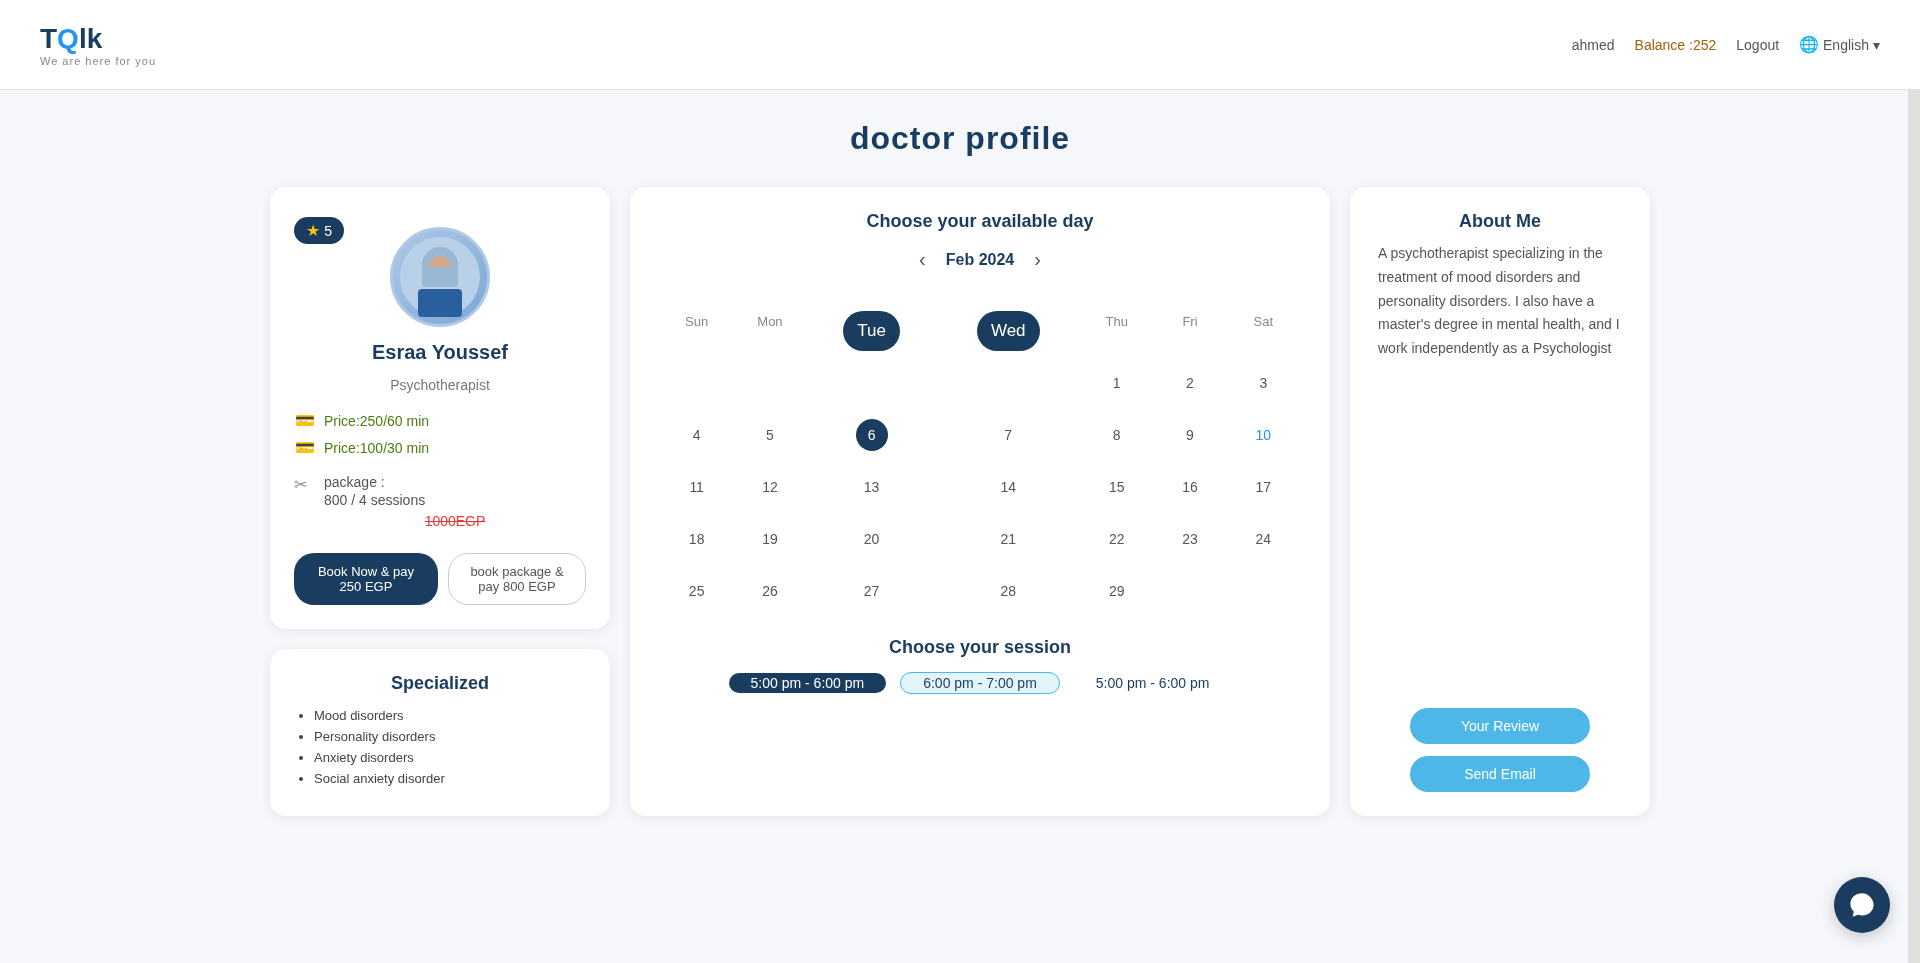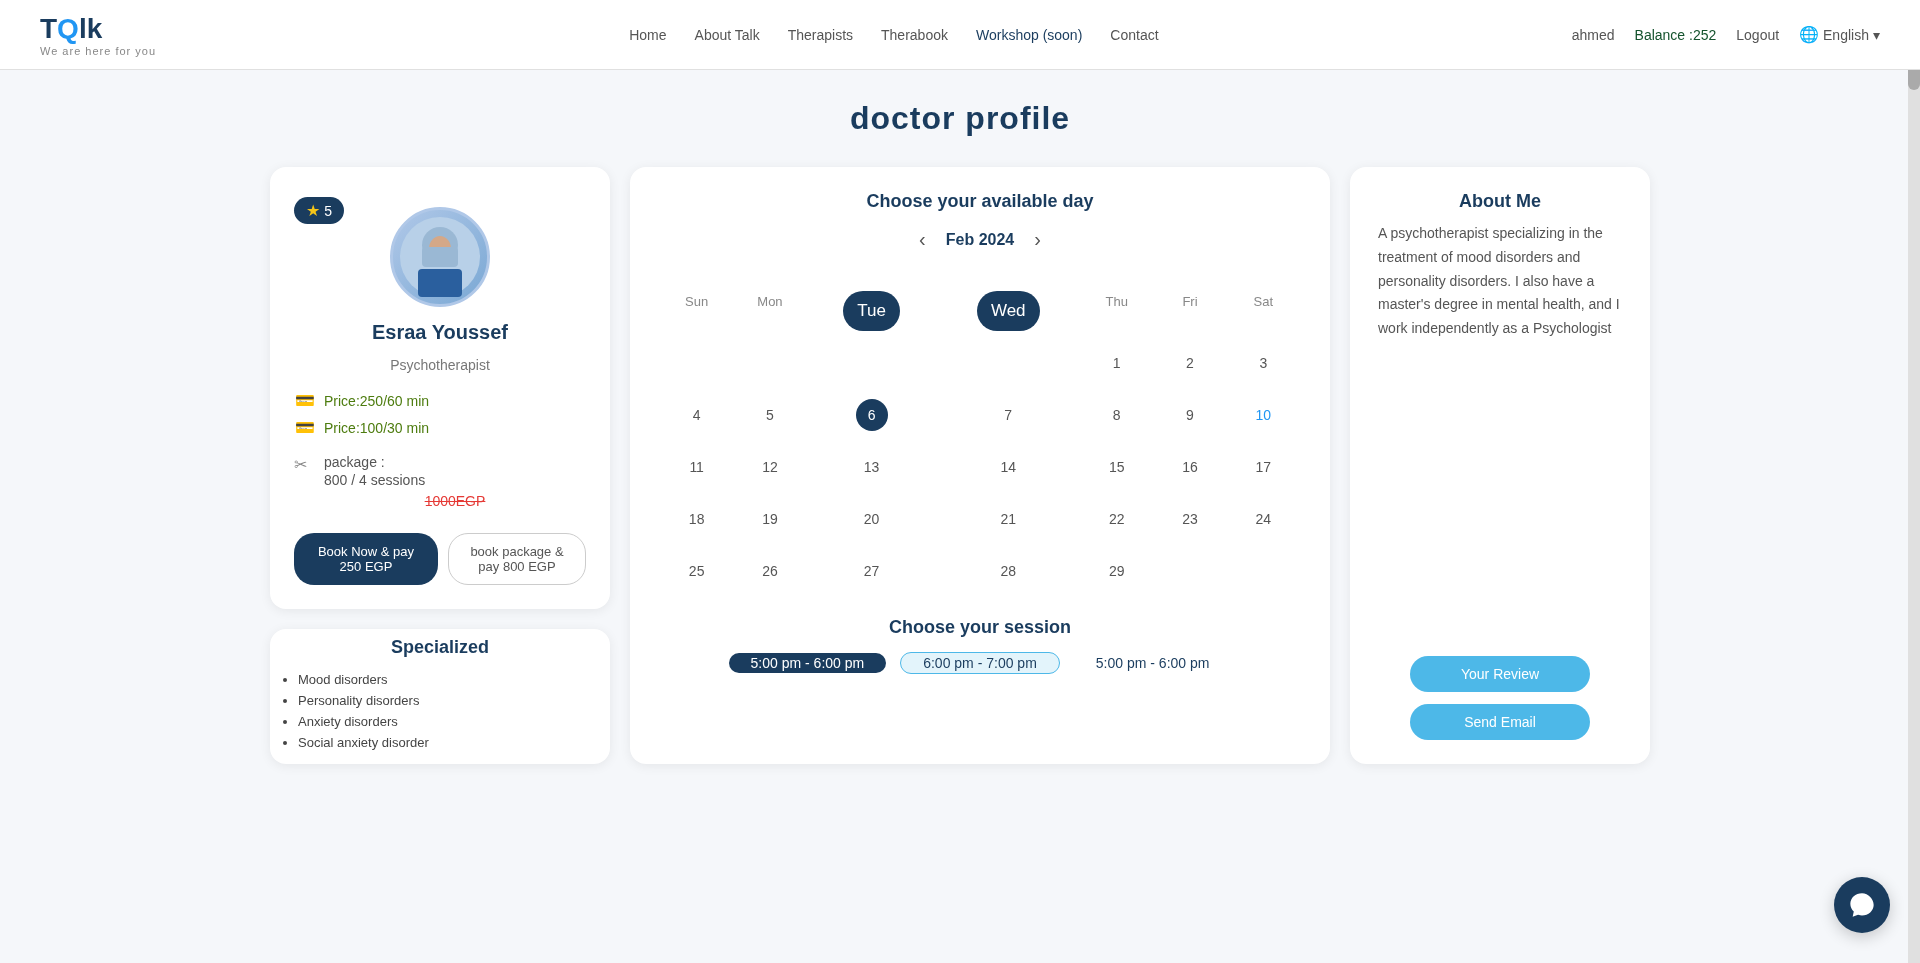--- a/index.html
+++ b/index.html
@@ -5,21 +5,21 @@
     * { box-sizing: border-box; margin: 0; padding: 0; }
     body { font-family: Arial, sans-serif; background: #f5f7fa; color: #333; }
 
     
     .header {
       background: #fff;
       border-bottom: 1px solid #e0e0e0;
       display: flex;
       align-items: center;
       padding: 0 40px;
-      height: 70px;
+      height: 90px;
       position: relative;
     }
     .logo {
       display: flex;
       flex-direction: column;
       align-items: flex-start;
       margin-right: auto;
     }
     .logo-title {
       font-size: 28px;
@@ -44,21 +44,21 @@
       cursor: pointer;
     }
     .nav a.workshop { color: #1a3c5e; font-weight: 500; }
     .header-right {
       display: flex;
       align-items: center;
       gap: 20px;
       margin-left: auto;
     }
     .header-right span { font-size: 14px; color: #555; cursor: pointer; }
-    .header-right .balance { color: #14532d; font-weight: 500; }
+    .header-right .balance { color: #a16207; font-weight: 500; }
     .header-right .logout { color: #555; cursor: pointer; }
     .header-right .lang {
       display: flex;
       align-items: center;
       gap: 4px;
       color: #555;
       font-size: 14px;
       cursor: pointer;
     }
 
@@ -211,21 +211,21 @@
       padding: 10px 14px;
       font-size: 13px;
       cursor: pointer;
       flex: 1;
     }
 
     
     .specialized-card {
       background: #fff;
       border-radius: 16px;
-      padding: 8px;
+      padding: 24px;
       width: 340px;
       min-width: 320px;
       box-shadow: 0 2px 12px rgba(0,0,0,0.07);
       margin-top: 20px;
     }
     .specialized-title {
       font-size: 18px;
       font-weight: bold;
       color: #1a3c5e;
       margin-bottom: 14px;
@@ -452,28 +452,20 @@
 </div>
 
 <header class="header">
   <div class="logo">
     <div class="logo-title">
       <span style="color:#1a3c5e;">T</span><span style="color:#2196f3;">Q</span><span style="color:#1a3c5e;">lk</span>
     </div>
     <div class="logo-subtitle">We are here for you</div>
   </div>
 
-  <nav class="nav">
-    <a>Home</a>
-    <a>About Talk</a>
-    <a>Therapists</a>
-    <a>Therabook</a>
-    <a class="workshop">Workshop (soon)</a>
-    <a>Contact</a>
-  </nav>
 
   <div class="header-right">
     <span>ahmed</span>
     <span class="balance">Balance :252</span>
     <span class="logout">Logout</span>
     <div class="lang">
       <span style="font-size:16px;">🌐</span>
       <span>English</span>
       <span>▾</span>
     </div>

